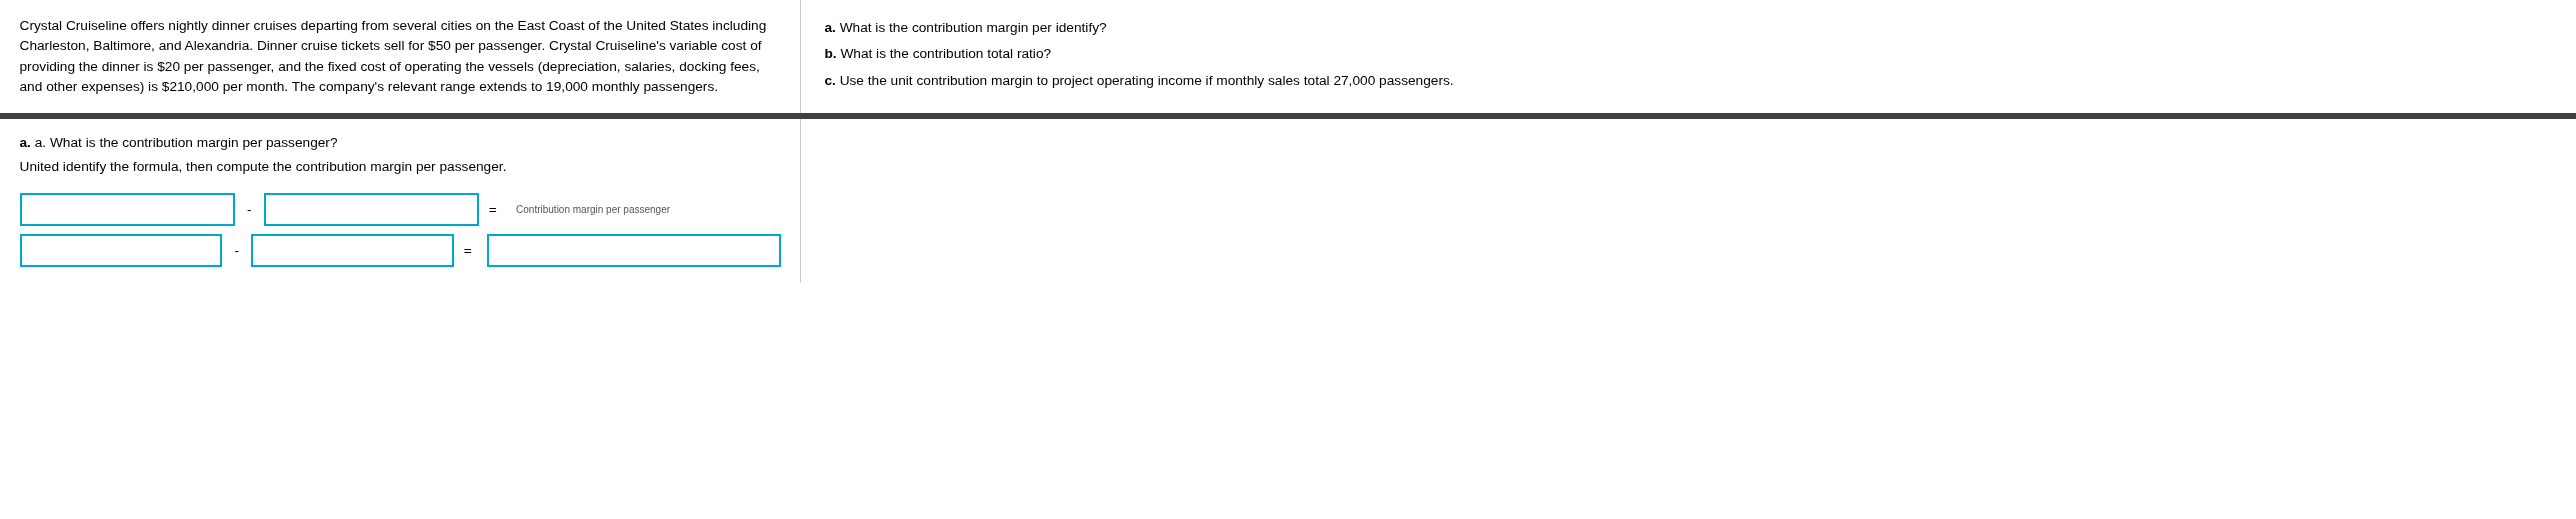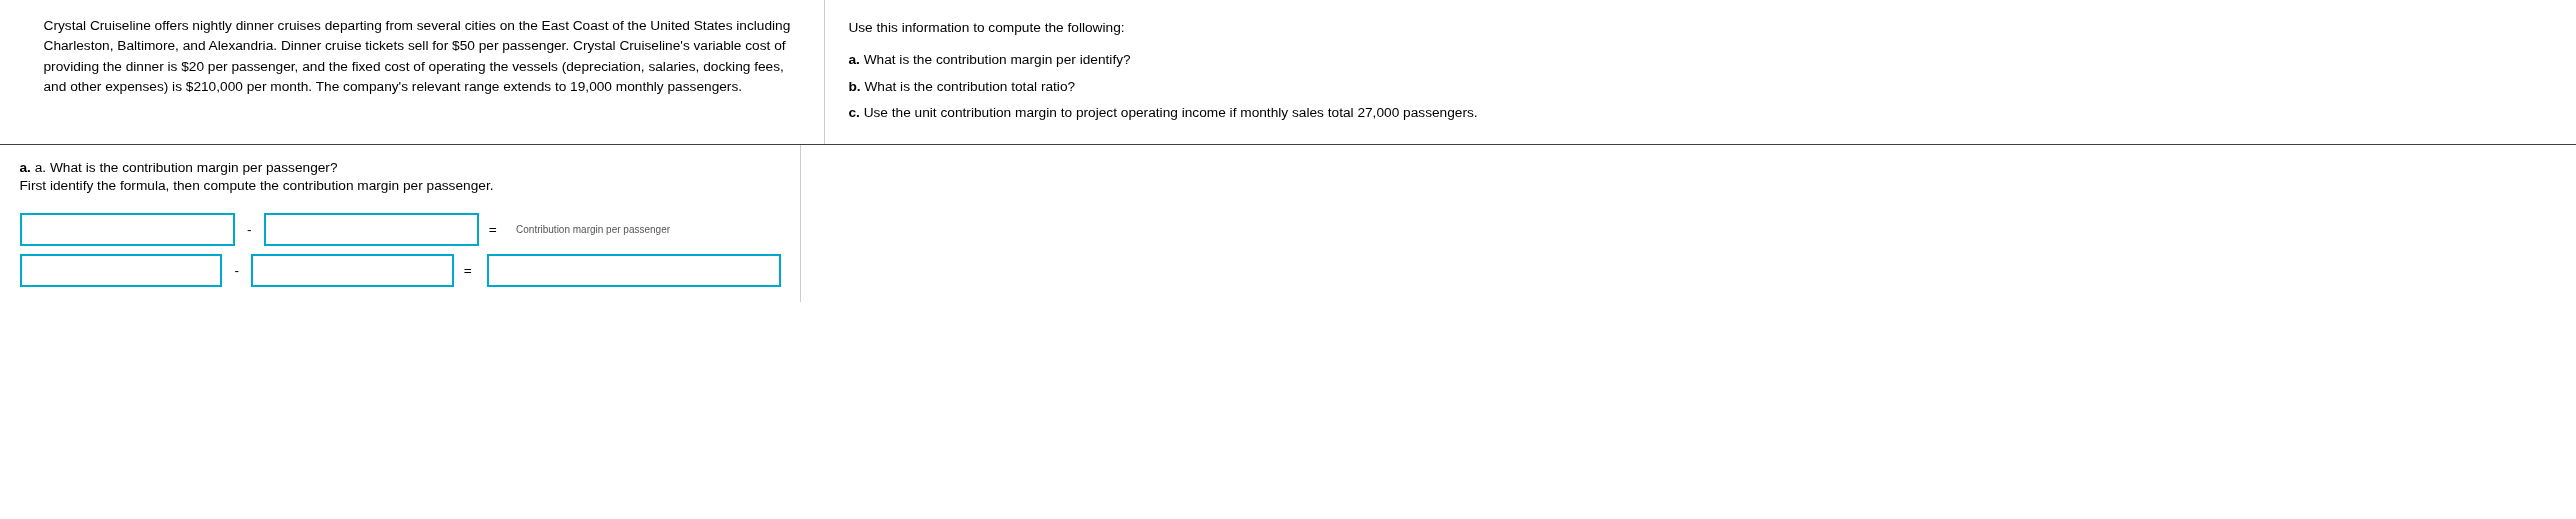--- a/index.html
+++ b/index.html
@@ -62,21 +62,21 @@
 
     .bottom-left {
       width: 801px;
       padding: 15.6px 19.5px;
       border-right: 1px solid #ccc;
     }
 
     .question-a-title {
       font-weight: normal;
       font-size: 13.7px;
-      margin-bottom: 3px;
+      margin-bottom: 9px;
     }
 
     .question-a-title b {
       font-weight: bold;
     }
 
     .instruction-text {
       font-size: 13.7px;
       margin-bottom: 19.5px;
     }
@@ -127,34 +127,32 @@
       height: 33px;
       border: 2px solid #00a8cc;
       background: #fff;
       outline: none;
       padding: 0 7.8px;
       font-size: 13.7px;
     }
 
     .top-section {
       display: flex;
-      border-bottom: 1px solid #404040;
-      padding-left: 24px;
+      border-bottom: 6px solid #404040;
     }
   </style>
 </head>
 <body>
 
 <div class="page-container" style="flex-direction: column;">
   <div class="top-section">
     <div class="left-panel">
       <p>Crystal Cruiseline offers nightly dinner cruises departing from several cities on the East Coast of the United States including Charleston, Baltimore, and Alexandria. Dinner cruise tickets sell for $50 per passenger. Crystal Cruiseline's variable cost of providing the dinner is $20 per passenger, and the fixed cost of operating the vessels (depreciation, salaries, docking fees, and other expenses) is $210,000 per month. The company's relevant range extends to 19,000 monthly passengers.</p>
     </div>
     <div class="right-panel">
-      <p class="intro">Use this information to compute the following:</p>
       <ol>
         <li>
           <span><b>a.</b> </span>
           <span>What is the contribution margin per identify?</span>
         </li>
         <li>
           <span><b>b.</b> </span>
           <span>What is the contribution total ratio?</span>
         </li>
         <li>
@@ -163,21 +161,21 @@
         </li>
       </ol>
     </div>
   </div>
 
   <div class="bottom-content">
     <div class="bottom-left">
       <p class="question-a-title">
         <b>a.</b> <span style="font-weight:normal;">a. What is the contribution margin per passenger?</span>
       </p>
-      <p class="instruction-text">First identify the formula, then compute the contribution margin per passenger.</p>
+      <p class="instruction-text">United identify the formula, then compute the contribution margin per passenger.</p>
 
       <div class="formula-section">
 
         <div class="formula-row">
           <input class="formula-input" type="text" style="">
           <span class="formula-operator">-</span>
           <input class="formula-input" type="text" style="">
           <span class="formula-equals">=</span>
           <span class="formula-result-label">Contribution margin per passenger</span>
         </div>

